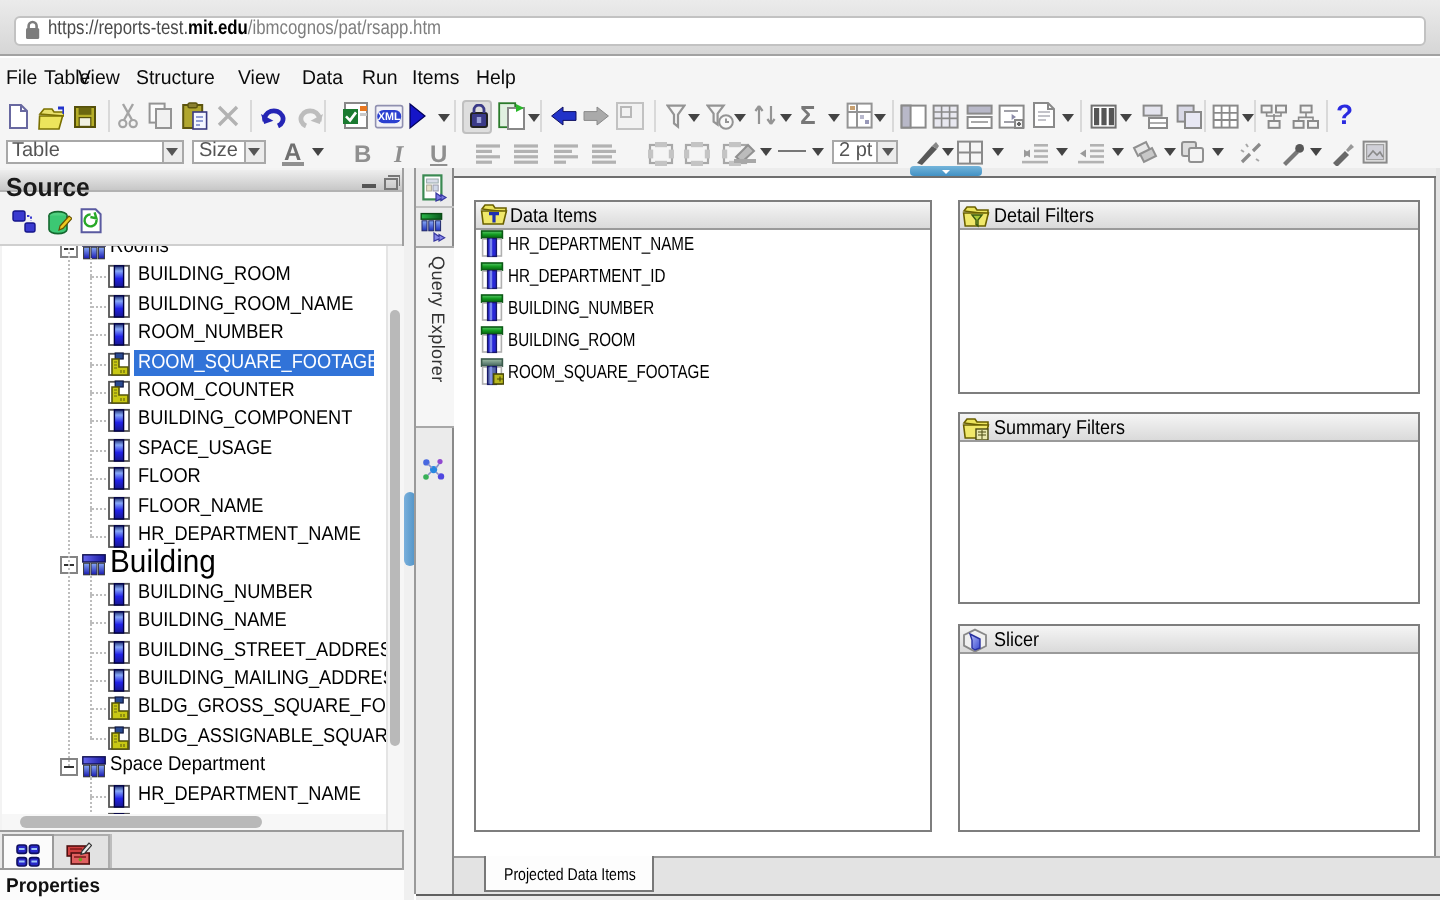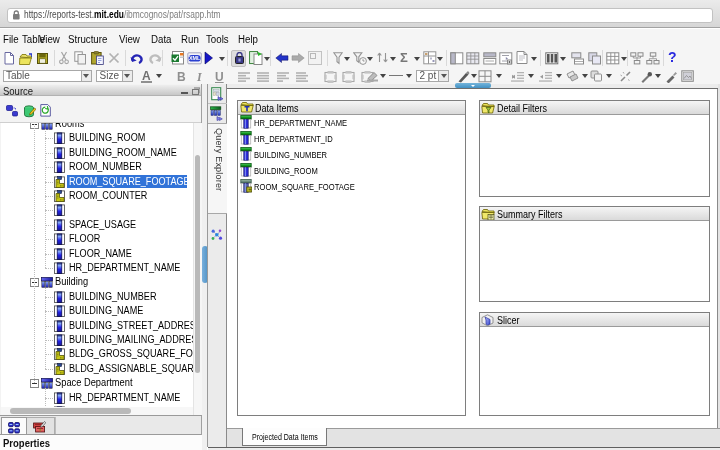--- a/index.html
+++ b/index.html
@@ -14,21 +14,21 @@
   </svg>
 <div class="a" style="left:24px;top:9px;font-size:10px;line-height:11px;color:#4a4a4a"><span class="t" style="transform:scaleX(0.84)">https://reports-test.<b style="color:#000">mit.edu</b><span style="color:#7e7e7e">/ibmcognos/pat/rsapp.htm</span></span></div>
 <div class="a" style="left:0;top:29px;width:720px;height:55px;background:#f5f5f5"></div>
 <div class="a" style="left:3px;top:33.5px;font-size:10px;line-height:11px;color:#0a0a0a"><span class="t" style="transform:scaleX(0.97)">File</span></div>
 <div class="a" style="left:21.5px;top:33.5px;font-size:10px;line-height:11px;color:#0a0a0a"><span class="t" style="transform:scaleX(0.97)">Table</span></div>
 <div class="a" style="left:39px;top:33.5px;font-size:10px;line-height:11px;color:#0a0a0a"><span class="t" style="transform:scaleX(0.97)">View</span></div>
 <div class="a" style="left:68px;top:33.5px;font-size:10px;line-height:11px;color:#0a0a0a"><span class="t" style="transform:scaleX(0.97)">Structure</span></div>
 <div class="a" style="left:118.5px;top:33.5px;font-size:10px;line-height:11px;color:#0a0a0a"><span class="t" style="transform:scaleX(0.97)">View</span></div>
 <div class="a" style="left:150.5px;top:33.5px;font-size:10px;line-height:11px;color:#0a0a0a"><span class="t" style="transform:scaleX(0.97)">Data</span></div>
 <div class="a" style="left:180.5px;top:33.5px;font-size:10px;line-height:11px;color:#0a0a0a"><span class="t" style="transform:scaleX(0.97)">Run</span></div>
-<div class="a" style="left:205.5px;top:33.5px;font-size:10px;line-height:11px;color:#0a0a0a"><span class="t" style="transform:scaleX(0.97)">Tools</span></div>
+<div class="a" style="left:205.5px;top:33.5px;font-size:10px;line-height:11px;color:#0a0a0a"><span class="t" style="transform:scaleX(0.97)">Items</span></div>
 <div class="a" style="left:238px;top:33.5px;font-size:10px;line-height:11px;color:#0a0a0a"><span class="t" style="transform:scaleX(0.97)">Help</span></div>
 <svg style="position:absolute;left:4px;top:52px" width="10" height="13" viewBox="0 0 10 13">
     <path d="M1 .5 h5.5 l3 3 v8.5 h-8.5 z" fill="#fff" stroke="#6868a0"></path>
     <path d="M6.5 .5 v3 h3" fill="none" stroke="#6868a0"></path>
   </svg>
 <svg style="position:absolute;left:19px;top:53px" width="13" height="12" viewBox="0 0 13 12">
     <path d="M1 4 l2-2.5 h4 l1 1.5 h5 v2 z" fill="#e8e06a" stroke="#7a7000" stroke-width="0.8"></path>
     <path d="M0.8 5 h11.5 l-1.8 6.5 h-10 z" fill="#ece45c" stroke="#7a7000" stroke-width="0.8"></path>
     <path d="M10 1 l3 0 0 3" fill="none" stroke="#2233cc" stroke-width="1.6"></path>
   </svg>
@@ -323,21 +323,21 @@
     <path d="M3 8.5 l2.5-3 2 2 1.5-1.5 1.5 2.5" stroke="#888" fill="none" stroke-width="0.8"></path>
   </svg>
 <div class="a" style="left:202px;top:84px;width:518px;height:5px;background:#ececec"></div>
 <div class="a" style="left:227px;top:87.8px;width:490.5px;height:1.2px;background:#6e6e6e"></div>
 <div class="a" style="left:455px;top:83.3px;width:36px;height:4.6px;border-radius:2px;background:linear-gradient(#74b4da,#4291c4)"></div>
 <div class="a" style="left:470.5px;top:84.9px;width:0;height:0;border-left:2.5px solid transparent;border-right:2.5px solid transparent;border-top:2.5px solid #fff"></div>
 <div class="a" style="left:716.5px;top:89px;width:1.2px;height:358px;background:#8a8a8a"></div>
 <div class="a" style="left:717.7px;top:84px;width:2.3px;height:366px;background:#e4e4e4"></div>
 <div class="a" style="left:0;top:84px;width:202px;height:366px;background:#f3f3f3;border-right:1px solid #a0a0a0"></div>
 <div class="a" style="left:0;top:84.5px;width:201px;height:11.5px;background:linear-gradient(#eee,#c7c7c7);border-bottom:1px solid #b2b2b2"></div>
-<div class="a" style="left:3px;top:86px;font-size:10px;font-weight:normal;color:#1a1a1a"><span class="t" style="transform:scaleX(0.95)">Source</span></div>
+<div class="a" style="left:3px;top:86px;font-size:13px;font-weight:bold;color:#1a1a1a"><span class="t" style="transform:scaleX(0.95)">Source</span></div>
 <div class="a" style="left:181px;top:92px;width:7px;height:1.8px;background:#555"></div>
 <svg style="position:absolute;left:191px;top:86.5px" width="9" height="8" viewBox="0 0 9 8">
     <rect x="1.5" y="2.5" width="6" height="5" fill="none" stroke="#777" stroke-width="1"></rect>
     <path d="M3 1 h6 v5" fill="none" stroke="#777" stroke-width="1"></path>
   </svg>
 <svg style="position:absolute;left:6px;top:105px" width="13" height="12" viewBox="0 0 13 12">
     <rect x="0.5" y="0.5" width="6" height="5" rx="1" fill="#3a3ad0" stroke="#15158a" stroke-width="0.7"></rect>
     <rect x="6.5" y="6.5" width="5" height="4.5" rx="1" fill="#3a3ad0" stroke="#15158a" stroke-width="0.7"></rect>
     <path d="M7.5 3 l2 0 0 2.5" fill="none" stroke="#3a3ad0" stroke-dasharray="1.2 1" stroke-width="1"></path>
   </svg>
@@ -436,20 +436,21 @@
       <rect x="3.2" y="0.9" width="4.6" height="10.6" fill="url(#bg1)" stroke="#000048" stroke-width="0.7"></rect>
       <defs>
         <linearGradient id="bg1" x1="0" y1="0" x2="0" y2="1">
           <stop offset="0" stop-color="#203070"></stop>
           <stop offset="0.25" stop-color="#86a8f8"></stop>
           <stop offset="0.6" stop-color="#2222e8"></stop>
           <stop offset="1" stop-color="#181890"></stop>
         </linearGradient>
       </defs>
     </svg>
+    <div class="a" style="left:67.5px;top:81.9px;font-size:10px;line-height:12px;color:#000"><span class="t" style="transform:scaleX(0.91)">BUILDING_COMPONENT</span></div>
     <div class="a" style="left:44px;top:102.3px;width:8px;height:1px;border-top:1px dotted #bdbdbd"></div>
     <svg style="position:absolute;left:53px;top:96.3px" width="11" height="12" viewBox="0 0 11 12">
       <rect x="0.5" y="0.9" width="10" height="10.6" fill="#fff" stroke="#555" stroke-width="0.9"></rect>
       <rect x="3.2" y="0.9" width="4.6" height="10.6" fill="url(#bg1)" stroke="#000048" stroke-width="0.7"></rect>
       <defs>
         <linearGradient id="bg1" x1="0" y1="0" x2="0" y2="1">
           <stop offset="0" stop-color="#203070"></stop>
           <stop offset="0.25" stop-color="#86a8f8"></stop>
           <stop offset="0.6" stop-color="#2222e8"></stop>
           <stop offset="1" stop-color="#181890"></stop>
@@ -510,21 +511,21 @@
         <linearGradient id="gg1" x1="0" y1="0" x2="1" y2="0">
           <stop offset="0" stop-color="#6868f0"></stop>
           <stop offset="1" stop-color="#1818a0"></stop>
         </linearGradient>
         <linearGradient id="gg2" x1="0" y1="0" x2="0" y2="1">
           <stop offset="0" stop-color="#88aaf8"></stop>
           <stop offset="1" stop-color="#1818b0"></stop>
         </linearGradient>
       </defs>
     </svg>
-    <div class="a" style="left:54px;top:153.9px;font-size:10px;line-height:12px;color:#000"><span class="t" style="transform:scaleX(0.93)">Building</span></div>
+    <div class="a" style="left:54px;top:153.9px;font-size:16px;line-height:12px;color:#000"><span class="t" style="transform:scaleX(0.93)">Building</span></div>
     <div class="a" style="left:44px;top:174.3px;width:8px;height:1px;border-top:1px dotted #bdbdbd"></div>
     <svg style="position:absolute;left:53px;top:168.3px" width="11" height="12" viewBox="0 0 11 12">
       <rect x="0.5" y="0.9" width="10" height="10.6" fill="#fff" stroke="#555" stroke-width="0.9"></rect>
       <rect x="3.2" y="0.9" width="4.6" height="10.6" fill="url(#bg1)" stroke="#000048" stroke-width="0.7"></rect>
       <defs>
         <linearGradient id="bg1" x1="0" y1="0" x2="0" y2="1">
           <stop offset="0" stop-color="#203070"></stop>
           <stop offset="0.25" stop-color="#86a8f8"></stop>
           <stop offset="0.6" stop-color="#2222e8"></stop>
           <stop offset="1" stop-color="#181890"></stop>

